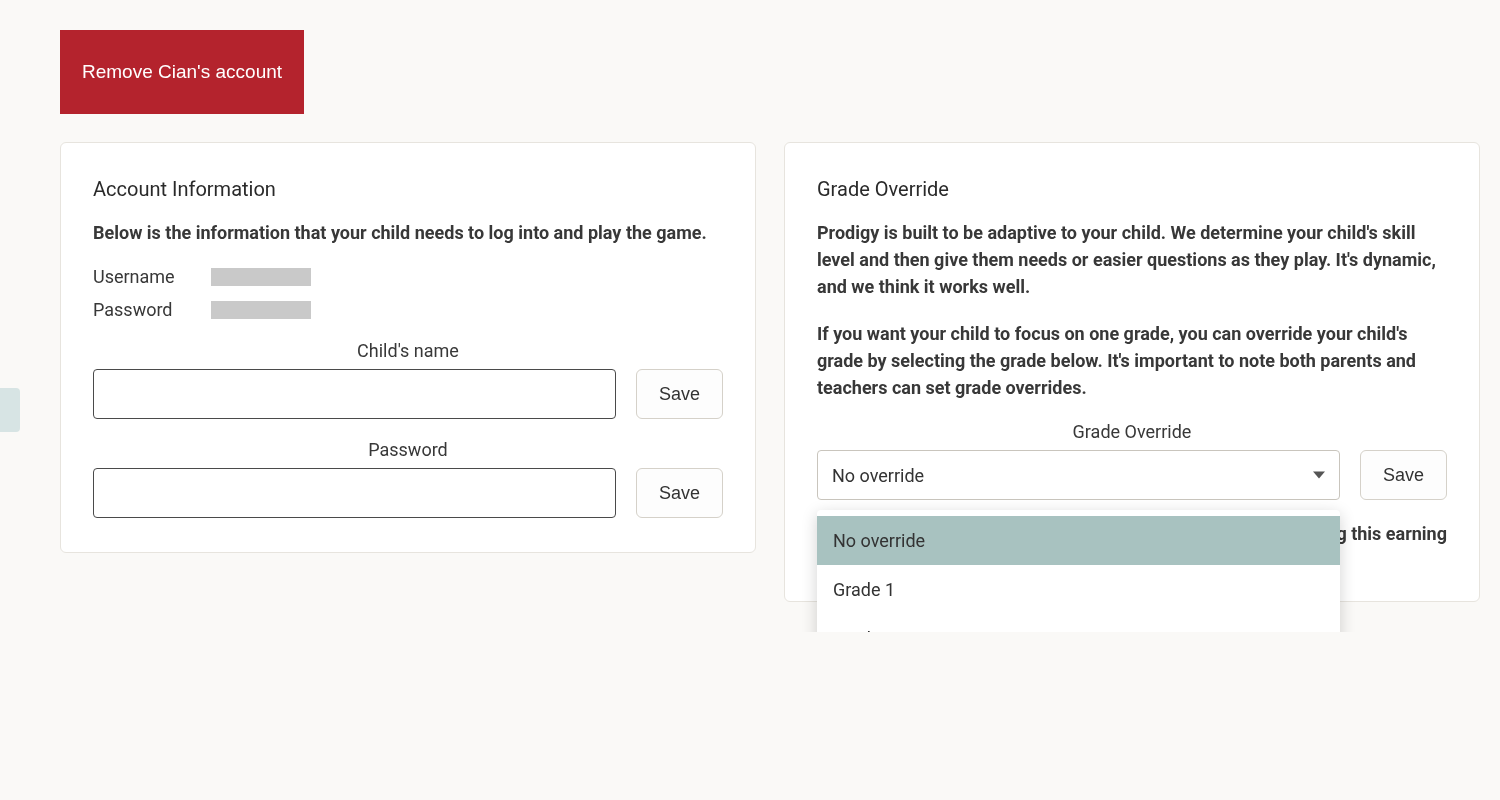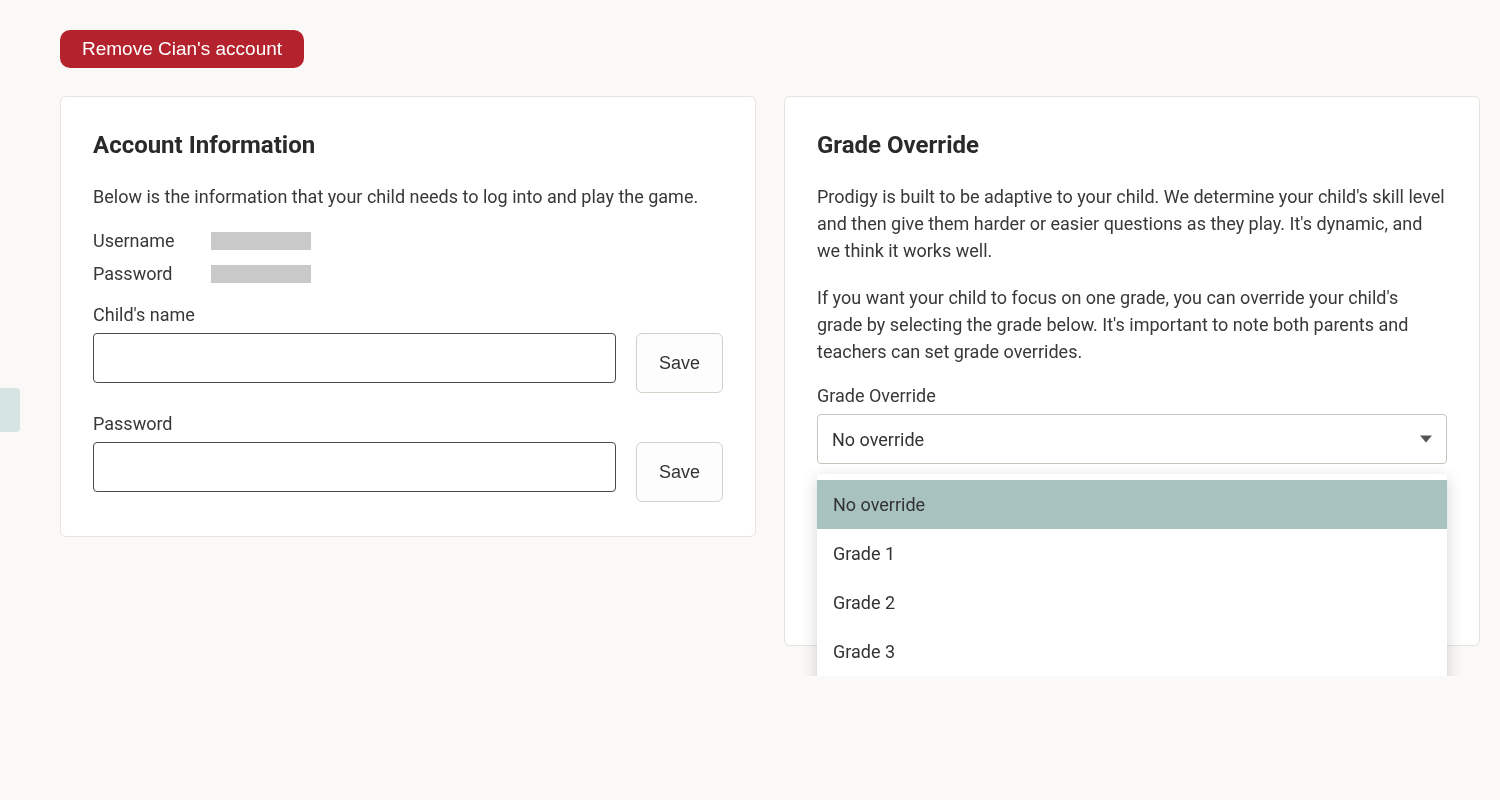--- a/index.html
+++ b/index.html
@@ -31,51 +31,52 @@
     }
     .page-title {
       font-size: 36px;
       font-weight: 700;
       color: #2a2a2a;
     }
     .remove-btn {
       background: #b4232d;
       color: #fff;
       border: none;
-      border-radius: 10px;
-      padding: 8px 22px;
+      border-radius: 0;
+      padding: 31px 22px;
       font-size: 19px;
       font-weight: 500;
       cursor: pointer;
     }
     .columns {
       display: flex;
       gap: 28px;
       align-items: flex-start;
     }
     .card {
       background: #fff;
       border: 1px solid #e7e4de;
       border-radius: 6px;
       padding: 34px 32px;
       flex: 1;
       min-width: 0;
       position: relative;
     }
     .card h2 {
-      font-size: 24px;
-      font-weight: 700;
-      margin-bottom: 24px;
+      font-size: 20px;
+      font-weight: 400;
+      margin-bottom: 18px;
       color: #2a2a2a;
     }
     .card p {
       font-size: 18px;
       line-height: 1.5;
       color: #383838;
       margin-bottom: 20px;
+      font-weight: bold;
     }
     .info-row {
       display: flex;
       align-items: center;
       margin-bottom: 10px;
       font-size: 18px;
       margin-top: 12px;
     }
     .info-label {
       width: 118px;
@@ -88,20 +89,21 @@
       display: inline-block;
     }
     .field-group {
       margin-top: 20px;
     }
     .field-label {
       font-size: 18px;
       color: #383838;
       margin-bottom: 8px;
       display: block;
+      text-align: center;
     }
     .field-row {
       display: flex;
       gap: 20px;
       align-items: stretch;
     }
     .text-input {
       flex: 1;
       max-width: 525px;
       height: 50px;
@@ -110,21 +112,21 @@
       padding: 0 12px;
       font-size: 17px;
     }
     .save-btn {
       background: #fdfdfd;
       border: 1px solid #d5d1c9;
       border-radius: 6px;
       padding: 0 22px;
       font-size: 18px;
       color: #333;
-      height: 60px;
+      height: 50px;
       cursor: pointer;
     }
     .select-wrap {
       position: relative;
       flex: 1;
     }
     .select-box {
       width: 100%;
       height: 50px;
       border: 1px solid #c9c5bd;
@@ -167,21 +169,20 @@
       cursor: pointer;
     }
     .dropdown-item.selected {
       background: #a8c2c0;
     }
     .grade-row {
       display: flex;
       gap: 20px;
       align-items: stretch;
       position: relative;
-      flex-direction: column;
     }
     .behind-text {
       margin-top: 20px;
       font-size: 18px;
       line-height: 1.55;
       color: #383838;
     }
   </style>
 </head>
 <body>
@@ -219,21 +220,21 @@
       <label class="field-label">Password</label>
       <div class="field-row">
         <input type="password" class="text-input" value="" style="">
         <button class="save-btn">Save</button>
       </div>
     </div>
   </div>
 
   <div class="card">
     <h2>Grade Override</h2>
-    <p>Prodigy is built to be adaptive to your child. We determine your child's skill level and then give them harder or easier questions as they play. It's dynamic, and we think it works well.</p>
+    <p>Prodigy is built to be adaptive to your child. We determine your child's skill level and then give them needs or easier questions as they play. It's dynamic, and we think it works well.</p>
     <p>If you want your child to focus on one grade, you can override your child's grade by selecting the grade below. It's important to note both parents and teachers can set grade overrides.</p>
 
     <label class="field-label">Grade Override</label>
     <div class="grade-row">
       <div class="select-wrap">
         <div class="select-box">
           <span>No override</span>
           <span class="select-caret"></span>
         </div>
         <div class="dropdown">

